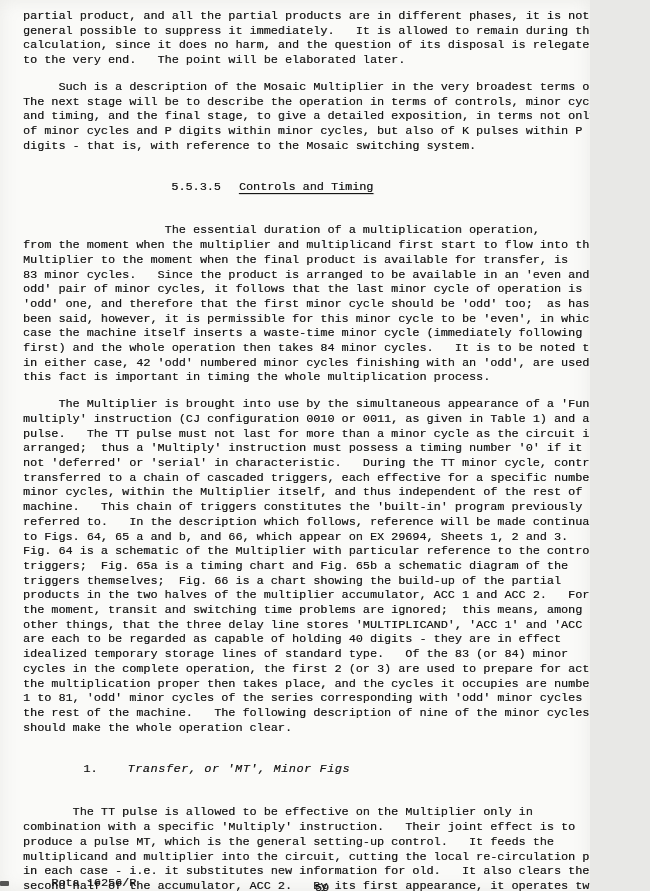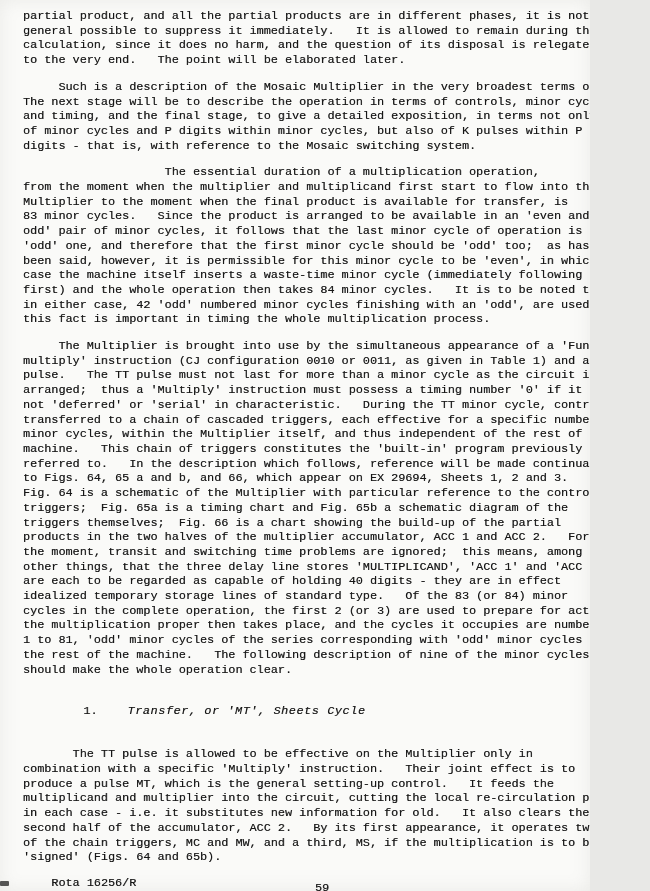--- a/index.html
+++ b/index.html
@@ -76,20 +76,23 @@
 general possible to suppress it immediately.   It is allowed to remain during the
 calculation, since it does no harm, and the question of its disposal is relegated
 to the very end.   The point will be elaborated later.</div>
 
   <div class="para">     Such is a description of the Mosaic Multiplier in the very broadest terms only.
 The next stage will be to describe the operation in terms of controls, minor cycles
 and timing, and the final stage, to give a detailed exposition, in terms not only
 of minor cycles and P digits within minor cycles, but also of K pulses within P
 digits - that is, with reference to the Mosaic switching system.</div>
 
+  <div class="heading">
+    <span class="h1-num">5.5.3.5</span><span class="h1-title">Controls and Timing</span>
+  </div>
 
   <div class="para">                    The essential duration of a multiplication operation,
 from the moment when the multiplier and multiplicand first start to flow into the
 Multiplier to the moment when the final product is available for transfer, is
 83 minor cycles.   Since the product is arranged to be available in an 'even and
 odd' pair of minor cycles, it follows that the last minor cycle of operation is an
 'odd' one, and therefore that the first minor cycle should be 'odd' too;  as has
 been said, however, it is permissible for this minor cycle to be 'even', in which
 case the machine itself inserts a waste-time minor cycle (immediately following the
 first) and the whole operation then takes 84 minor cycles.   It is to be noted that
@@ -114,21 +117,21 @@
 other things, that the three delay line stores 'MULTIPLICAND', 'ACC 1' and 'ACC 2'
 are each to be regarded as capable of holding 40 digits - they are in effect
 idealized temporary storage lines of standard type.   Of the 83 (or 84) minor
 cycles in the complete operation, the first 2 (or 3) are used to prepare for action;
 the multiplication proper then takes place, and the cycles it occupies are numbered
 1 to 81, 'odd' minor cycles of the series corresponding with 'odd' minor cycles of
 the rest of the machine.   The following description of nine of the minor cycles
 should make the whole operation clear.</div>
 
   <div class="heading">
-    <span class="h2-num">1.</span><span class="h2-title">Transfer, or 'MT', Sheets Cycle</span>
+    <span class="h2-num">1.</span><span class="h2-title">Transfer, or 'MT', Minor Figs</span>
   </div>
 
   <div class="para">       The TT pulse is allowed to be effective on the Multiplier only in
 combination with a specific 'Multiply' instruction.   Their joint effect is to
 produce a pulse MT, which is the general setting-up control.   It feeds the
 multiplicand and multiplier into the circuit, cutting the local re-circulation path
 in each case - i.e. it substitutes new information for old.   It also clears the
 second half of the accumulator, ACC 2.   By its first appearance, it operates two
 of the chain triggers, MC and MW, and a third, MS, if the multiplication is to be
 'signed' (Figs. 64 and 65b).</div>

